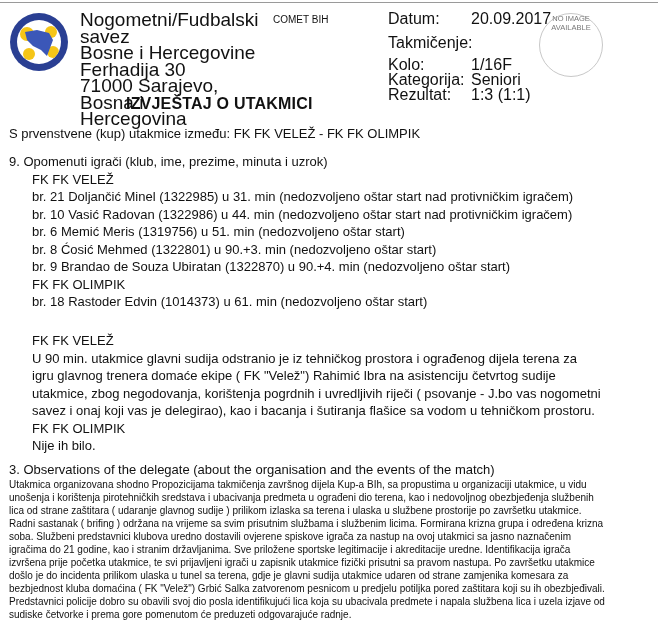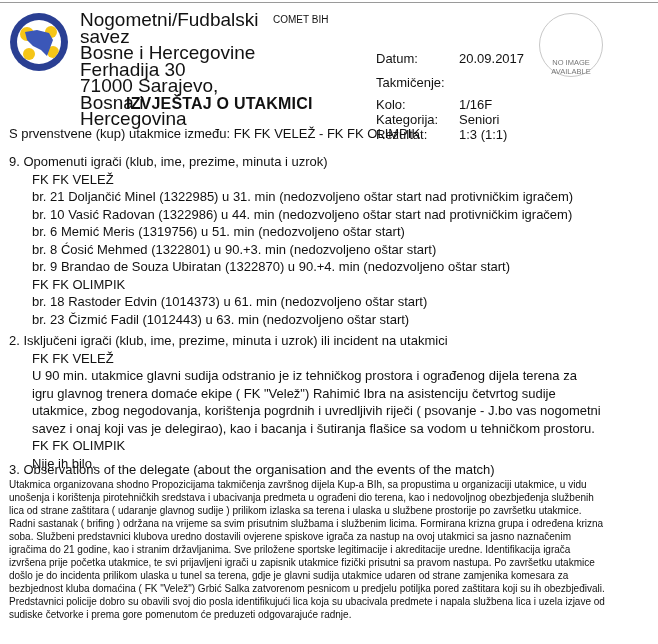--- a/index.html
+++ b/index.html
@@ -4,25 +4,25 @@
 <style>
   html, body { margin: 0; padding: 0; background: #fff; }
   body { width: 658px; height: 644px; position: relative; overflow: hidden; font-family: "Liberation Sans", sans-serif; color: #111; }
   .topline { position: absolute; left: 0; top: 2px; width: 658px; height: 1px; background: #9a9a9a; }
   .logo { position: absolute; left: 10px; top: 13px; width: 58px; height: 58px; border-radius: 50%; background: #2a3f93; }
   .logo-inner { position: absolute; left: 7px; top: 7px; width: 44px; height: 44px; border-radius: 50%; background: #fff; overflow: hidden; }
   .logo svg { position: absolute; left: 0; top: 0; }
   .org { position: absolute; left: 80px; top: 12px; font-size: 19px; line-height: 16.5px; width: 180px; }
   .comet { position: absolute; left: 273px; top: 14px; font-size: 10px; }
   .title { position: absolute; left: 126px; top: 95px; font-size: 16px; font-weight: bold; letter-spacing: 0.2px; }
-  .meta { position: absolute; left: 376px; top: 11px; font-size: 13px; line-height: 15px; margin-top: 40px; }
+  .meta { position: absolute; left: 388px; top: 11px; font-size: 16px; line-height: 15px; }
   .meta .row { display: flex; }
   .meta .k { width: 83px; }
   .meta .v { width: 60px; }
-  .noimg { position: absolute; left: 539px; top: 13px; width: 62px; height: 62px; border-radius: 50%; border: 1px solid #c8c8c8; display: flex; align-items: flex-end; justify-content: center; text-align: center; font-size: 7.5px; color: #777; line-height: 9px; }
+  .noimg { position: absolute; left: 539px; top: 13px; width: 62px; height: 62px; border-radius: 50%; border: 1px solid #c8c8c8; display: flex; align-items: flex-start; justify-content: center; text-align: center; font-size: 7.5px; color: #777; line-height: 9px; }
   .match { position: absolute; left: 9px; top: 126px; font-size: 13px; }
   .sec { position: absolute; left: 9px; font-size: 13px; line-height: 17.5px; }
   .sec .club { margin-left: 23px; }
   .sec .line { margin-left: 23px; }
   .sec .para { margin-left: 23px; width: 570px; }
   .obs-title { position: absolute; left: 9px; top: 462px; font-size: 13px; }
   .obs { position: absolute; left: 9px; top: 478px; width: 600px; font-size: 10px; line-height: 13px; }
 </style>
 </head>
 <body>
@@ -84,25 +84,23 @@
 <div class="sec" style="top:153px">
   <div>9. Opomenuti igrači (klub, ime, prezime, minuta i uzrok)</div>
   <div class="club">FK FK VELEŽ</div>
   <div class="line">br. 21 Doljančić Minel (1322985) u 31. min (nedozvoljeno oštar start nad protivničkim igračem)</div>
   <div class="line">br. 10 Vasić Radovan (1322986) u 44. min (nedozvoljeno oštar start nad protivničkim igračem)</div>
   <div class="line">br. 6 Memić Meris (1319756) u 51. min (nedozvoljeno oštar start)</div>
   <div class="line">br. 8 Ćosić Mehmed (1322801) u 90.+3. min (nedozvoljeno oštar start)</div>
   <div class="line">br. 9 Brandao de Souza Ubiratan (1322870) u 90.+4. min (nedozvoljeno oštar start)</div>
   <div class="club">FK FK OLIMPIK</div>
   <div class="line">br. 18 Rastoder Edvin (1014373) u 61. min  (nedozvoljeno oštar start)</div>
-  <div class="line">br. 23 Čizmić Fadil (1012443) u 63. min  (nedozvoljeno oštar start)</div>
 </div>
 
 <div class="sec" style="top:332px">
-  <div>2. Isključeni igrači (klub, ime, prezime, minuta i uzrok) ili incident na utakmici</div>
   <div class="club">FK FK VELEŽ</div>
   <div class="para">U 90 min. utakmice glavni sudija odstranio je iz tehničkog prostora i ograđenog dijela terena za igru glavnog trenera domaće ekipe ( FK "Velež") Rahimić Ibra na asistenciju četvrtog sudije utakmice, zbog negodovanja, korištenja pogrdnih i uvredljivih riječi ( psovanje - J.bo vas nogometni savez i onaj koji vas je delegirao), kao i bacanja i šutiranja flašice sa vodom u tehničkom prostoru.</div>
   <div class="club">FK FK OLIMPIK</div>
   <div class="para">Nije ih bilo.</div>
 </div>
 
 <div class="obs-title">3. Observations of the delegate (about the organisation and the events of the match)</div>
 <div class="obs">Utakmica organizovana shodno Propozicijama takmičenja završnog dijela Kup-a BIh, sa propustima u organizaciji utakmice, u vidu unošenja i korištenja pirotehničkih sredstava i ubacivanja predmeta u ograđeni dio terena, kao i nedovoljnog obezbjeđenja službenih lica od strane zaštitara ( udaranje glavnog sudije ) prilikom izlaska sa terena i ulaska u službene prostorije po završetku utakmice. Radni sastanak ( brifing ) održana na vrijeme sa svim prisutnim službama i službenim licima. Formirana krizna grupa i određena krizna soba. Službeni predstavnici klubova uredno dostavili ovjerene spiskove igrača za nastup na ovoj utakmici sa jasno naznačenim igračima do 21 godine, kao i stranim državljanima. Sve priložene sportske legitimacije i akreditacije uredne. Identifikacija igrača izvršena prije početka utakmice, te svi prijavljeni igrači u zapisnik utakmice fizički prisutni sa pravom nastupa. Po završetku utakmice došlo je do incidenta prilikom ulaska u tunel sa terena, gdje je glavni sudija utakmice udaren od strane zamjenika komesara za bezbjednost kluba domaćina ( FK "Velež") Grbić Salka zatvorenom pesnicom u predjelu potiljka pored zaštitara koji su ih obezbjeđivali. Predstavnici policije dobro su obavili svoj dio posla identifikujući lica koja su ubacivala predmete i napala službena lica i uzela izjave od sudiske četvorke i prema gore pomenutom će preduzeti odgovarajuće radnje.</div>
 
 </body></html>

